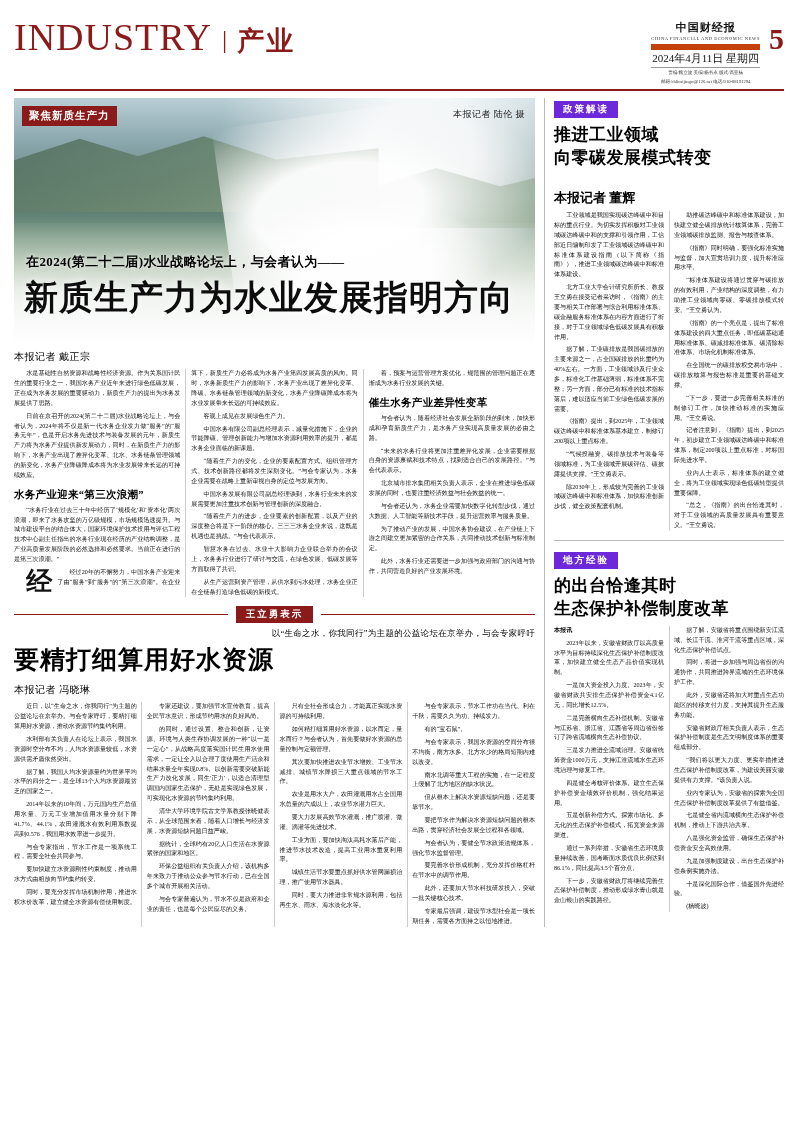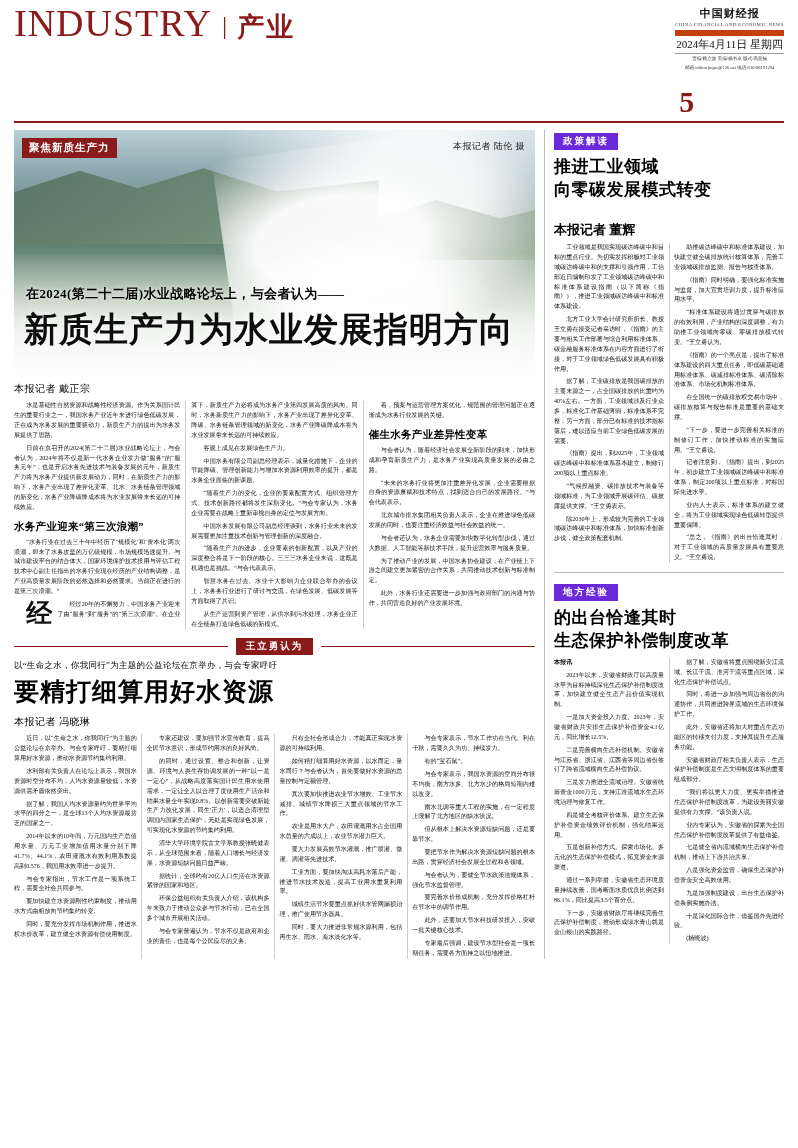--- a/index.html
+++ b/index.html
@@ -1,25 +1,25 @@
 <!DOCTYPE html>
 <html><head>
 <meta charset="utf-8">
 <style>
   html,body{margin:0;padding:0;background:#ffffff;}
   body{width:798px;height:1148px;font-family:"Liberation Serif",serif;color:#000;position:relative;overflow:hidden;}
-  .page{position:relative;width:798px;height:1148px;box-sizing:border-box;padding:4px 14px 8px 14px;}
+  .page{position:relative;width:798px;height:1148px;box-sizing:border-box;padding:18px 14px 8px 14px;}
 
   
   .masthead{display:flex;align-items:flex-start;justify-content:space-between;border-bottom:2px solid #8b1a1a;padding-bottom:4px;}
   .mast-left{display:flex;align-items:baseline;gap:10px;}
   .mast-ind{font-family:"Liberation Serif",serif;font-size:38px;letter-spacing:1px;color:#8b1a1a;font-weight:400;line-height:1;}
   .mast-sep{font-size:26px;color:#8b1a1a;font-weight:300;transform:translateY(-2px);}
   .mast-cn{font-size:27px;color:#8b1a1a;font-weight:700;letter-spacing:2px;line-height:1;}
-  .mast-right{display:flex;align-items:flex-start;gap:12px;padding-top:2px;flex-direction:column;}
+  .mast-right{display:flex;align-items:flex-start;gap:5px;padding-top:2px;}
   .mast-meta{text-align:center;}
   .paper-name{font-size:11px;font-weight:700;letter-spacing:1px;color:#111;}
   .paper-name-en{font-size:4.5px;letter-spacing:.6px;color:#333;margin-top:1px;}
   .paper-date{font-size:11px;margin-top:3px;color:#111;border-top:6px solid #c2410c;border-bottom:1px solid #999;padding:1px 0;}
   .paper-staff{font-size:4.6px;color:#333;line-height:1.45;margin-top:2px;}
   .page-no{font-size:30px;font-weight:700;color:#8b1a1a;line-height:1;padding-left:4px;padding-top:4px;}
 
   
   .grid{display:flex;gap:0;margin-top:7px;}
   .col-left{width:530px;padding-right:9px;box-sizing:border-box;}
@@ -129,25 +129,25 @@
         <p class="t">与会者认为，随着经济社会发展全新阶段的到来，加快形成和孕育新质生产力，是水务产业实现高质量发展的必由之路。</p>
         <p class="t">“未来的水务行业将更加注重差异化发展，企业需要根据自身的资源禀赋和技术特点，找到适合自己的发展路径。”与会代表表示。</p>
         <p class="t">北京城市排水集团相关负责人表示，企业在推进绿色低碳发展的同时，也要注重经济效益与社会效益的统一。</p>
         <p class="t">与会者还认为，水务企业需要加快数字化转型步伐，通过大数据、人工智能等新技术手段，提升运营效率与服务质量。</p>
         <p class="t">为了推动产业的发展，中国水务协会建议，在产业链上下游之间建立更加紧密的合作关系，共同推动技术创新与标准制定。</p>
         <p class="t">此外，水务行业还需要进一步加强与政府部门的沟通与协作，共同营造良好的产业发展环境。</p>
       </div>
 
       <div class="strip">
         <div class="bar"></div>
-        <div class="lbl">王立勇认为</div>
+        <div class="lbl">王立勇表示</div>
         <div class="bar"></div>
       </div>
 
-      <div style="font-size:8.5px;letter-spacing:.3px;">以“生命之水，你我同行”为主题的公益论坛在京举办，与会专家呼吁</div>
+      <div style="font-size:8.5px;letter-spacing:.3px;text-align:right;">以“生命之水，你我同行”为主题的公益论坛在京举办，与会专家呼吁</div>
       <div class="sub-headline">要精打细算用好水资源</div>
       <div class="byline">本报记者  冯晓琳</div>
 
       <div class="cols4">
         <p class="t">近日，以“生命之水，你我同行”为主题的公益论坛在京举办。与会专家呼吁，要精打细算用好水资源，推动水资源节约集约利用。</p>
         <p class="t">水利部有关负责人在论坛上表示，我国水资源时空分布不均，人均水资源量较低，水资源供需矛盾依然突出。</p>
         <p class="t">据了解，我国人均水资源量约为世界平均水平的四分之一，是全球13个人均水资源最贫乏的国家之一。</p>
         <p class="t">2014年以来的10年间，万元国内生产总值用水量、万元工业增加值用水量分别下降41.7%、44.1%，农田灌溉水有效利用系数提高到0.576，我国用水效率进一步提升。</p>
         <p class="t">与会专家指出，节水工作是一项系统工程，需要全社会共同参与。</p>
         <p class="t">要加快建立水资源刚性约束制度，推动用水方式由粗放向节约集约转变。</p>

